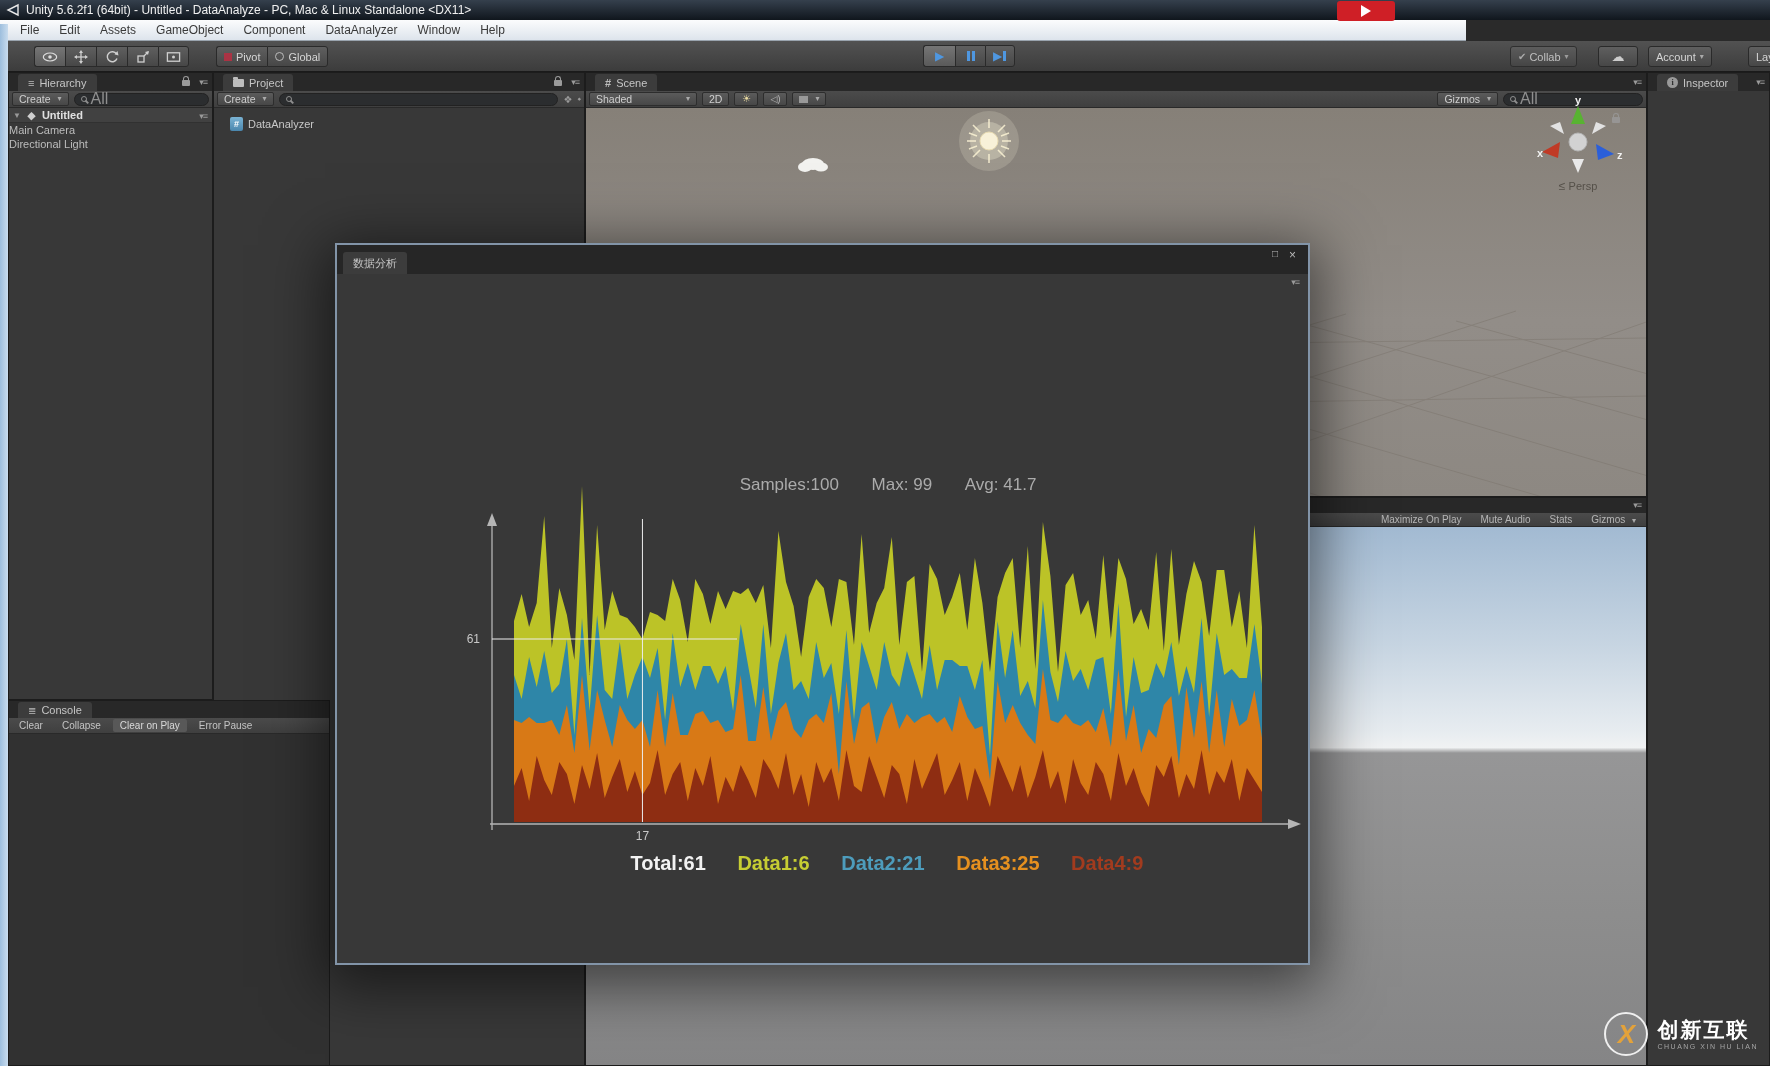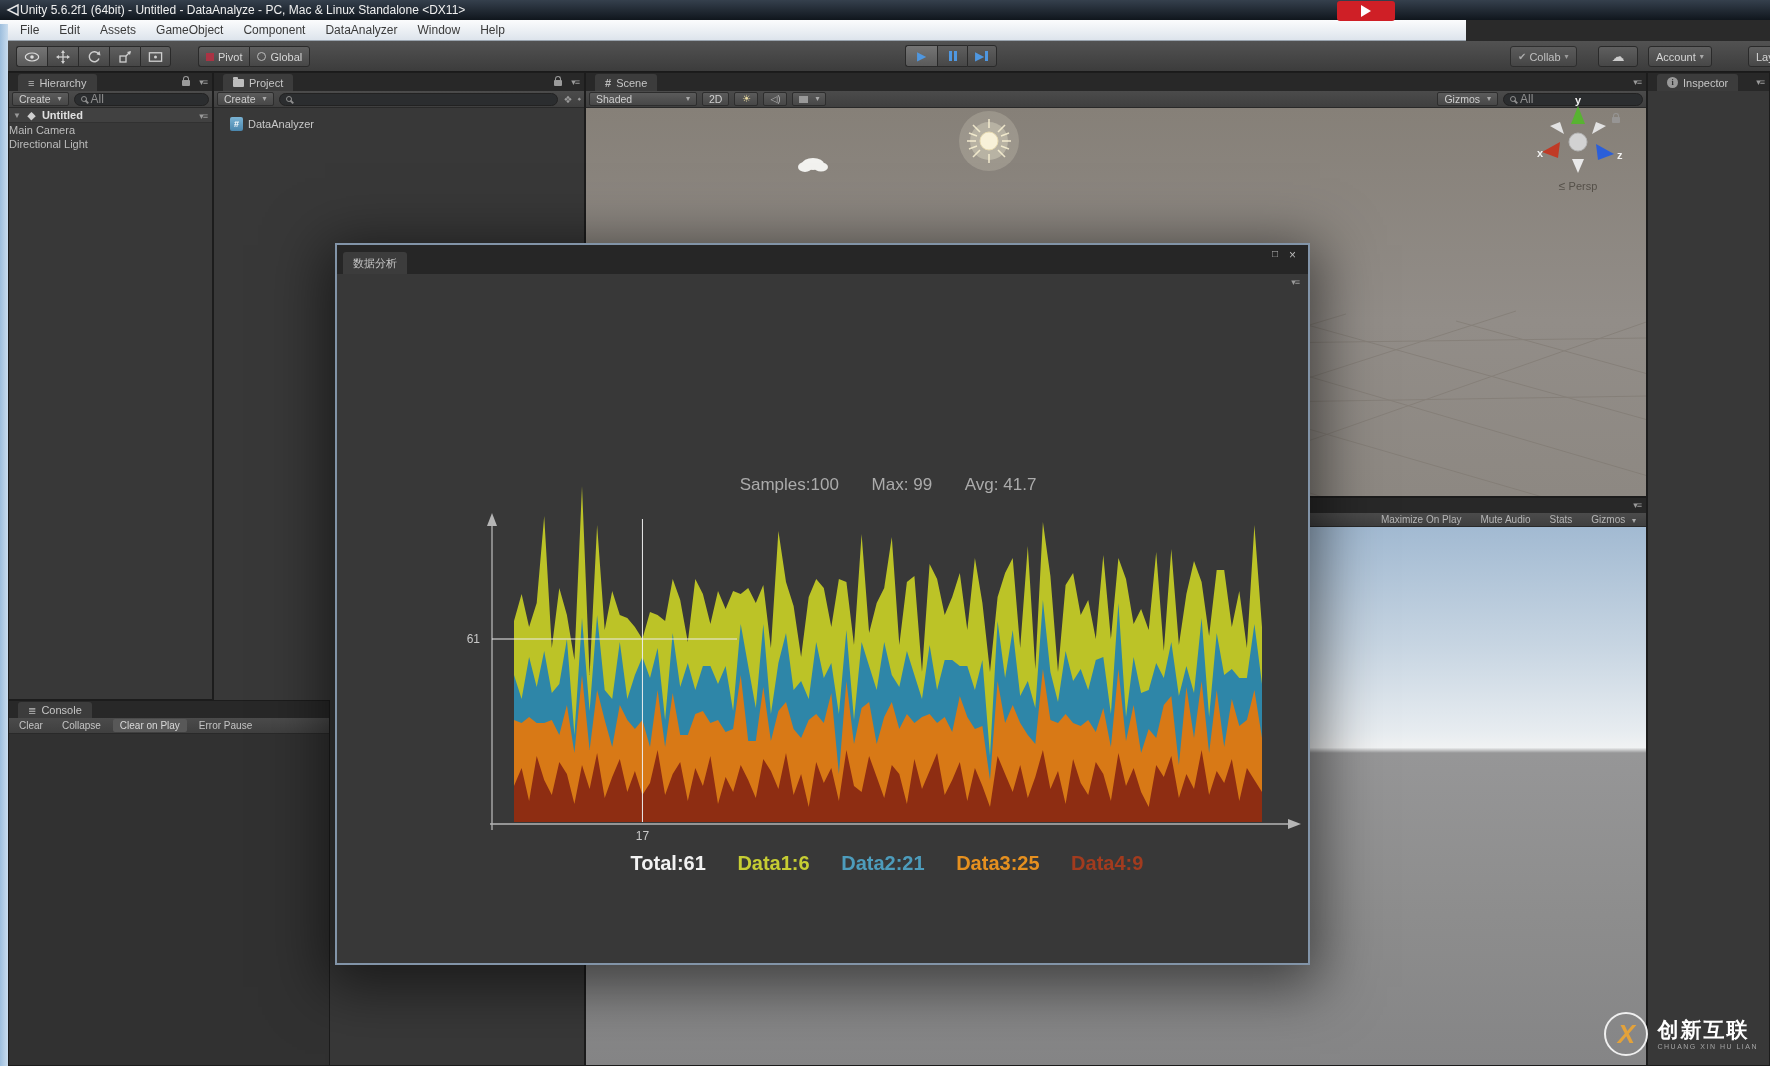--- a/index.html
+++ b/index.html
@@ -3,56 +3,56 @@
 <meta charset="utf-8">
 <style>
   html,body{margin:0;padding:0;background:#111;}
   *{box-sizing:border-box;}
   #stage{position:relative;width:1770px;height:1066px;overflow:hidden;
          font-family:"Liberation Sans","DejaVu Sans",sans-serif;background:#2a2a2a;color:#c8c8c8;}
   .abs{position:absolute;}
 
   
   #titlebar{left:0;top:0;width:1770px;height:20px;background:linear-gradient(#35404d,#10161d);
-            display:flex;align-items:center;padding:0 6px;color:#f0f0f0;font-size:12px;}
+            display:flex;align-items:center;gap:6px;padding:0 6px;color:#f0f0f0;font-size:12px;}
   #edge-strip{left:0;top:24px;width:8px;height:1042px;background:linear-gradient(90deg,#9dbedd,#c9dcee);z-index:40;}
   #red-badge{left:1337px;top:1px;width:58px;height:20px;background:#cf1f26;border-radius:3px;z-index:5;
              display:flex;align-items:center;justify-content:center;}
   #red-badge .tri{width:0;height:0;border-left:10px solid #fff;border-top:6px solid transparent;border-bottom:6px solid transparent;}
   #menubar{left:0;top:20px;width:1466px;height:21px;background:linear-gradient(#fbfcfd,#dde4ec);
            border-bottom:1px solid #9aa4ae;display:flex;align-items:center;padding:0 10px;gap:0;}
   #menubar span{color:#3a3a3a;font-size:12px;padding:0 10px;}
 
   
   #toolbar{left:0;top:41px;width:1770px;height:31px;background:linear-gradient(#525252,#3c3c3c);
            border-bottom:1px solid #1a1a1a;}
   .toolbtn{height:21px;background:linear-gradient(#5f5f5f,#474747);border:1px solid #2a2a2a;
            display:flex;align-items:center;justify-content:center;color:#d6d6d6;font-size:11px;padding:0 7px;}
   .toolbtn.sel{background:linear-gradient(#757575,#5a5a5a);}
   .grp{display:flex;}
   .grp .toolbtn{border-right:none;}
-  .grp .toolbtn:first-child{border-radius:3px 0 0 3px;}
+  .grp .toolbtn:first-child{border-radius:3px 0 0 3px;margin-left:18px;}
   .grp .toolbtn:last-child{border-right:1px solid #2a2a2a;border-radius:0 3px 3px 0;}
   .caret{font-size:8px;color:#aaa;margin-left:4px;}
   .bar-ic{display:inline-block;width:3px;height:10px;background:#4f97e0;margin:0 1px;}
   .play-tri{color:#4f97e0;font-size:12px;line-height:1;}
 
   
   .panel{background:#383838;border:1px solid #1c1c1c;}
   .tabbar{height:18px;background:#282828;display:flex;align-items:flex-end;position:relative;}
   .tab{height:17px;background:#3c3c3c;border-radius:3px 3px 0 0;padding:0 10px;font-size:11px;color:#c6c6c6;
        display:flex;align-items:center;gap:5px;margin-left:9px;}
   .pmenu{position:absolute;right:5px;top:4px;color:#9a9a9a;font-size:9px;letter-spacing:-1px;}
   .pmenu::before{content:'▾≡';}
   .mini-toolbar{height:17px;background:linear-gradient(#4b4b4b,#3f3f3f);border-bottom:1px solid #292929;
                 display:flex;align-items:center;padding:0 3px;gap:5px;font-size:10.5px;color:#c8c8c8;}
   .btn{background:linear-gradient(#5b5b5b,#474747);border:1px solid #2d2d2d;border-radius:2px;
        padding:0 6px;height:14px;line-height:12px;font-size:10.5px;color:#cfcfcf;display:flex;align-items:center;gap:3px;}
   .search{height:13px;background:#2b2d2f;border:1px solid #222;border-radius:7px;display:flex;align-items:center;
-          padding:0 6px;color:#8f8f8f;font-size:12px;gap:4px;flex:1;}
+          padding:0 6px;color:#8f8f8f;font-size:16px;gap:4px;flex:1;}
   .mag{width:6px;height:6px;border:1.5px solid #8e8e8e;border-radius:50%;position:relative;flex:0 0 auto;}
   .mag::after{content:'';position:absolute;width:4px;height:1.5px;background:#8e8e8e;transform:rotate(45deg);right:-3px;bottom:-1px;}
   .lock{width:8px;height:6px;background:#9b9b9b;border-radius:1px;position:relative;}
   .lock::before{content:'';position:absolute;top:-4px;left:1px;width:4px;height:3px;border:1.5px solid #9b9b9b;
                 border-bottom:none;border-radius:3px 3px 0 0;}
   .folder-ic{width:11px;height:8px;background:#bdbdbd;border-radius:1px;position:relative;}
   .folder-ic::before{content:'';position:absolute;top:-2px;left:0;width:5px;height:2px;background:#bdbdbd;border-radius:1px 1px 0 0;}
   .grid-ic::before{content:'#';color:#bdbdbd;font-size:11px;font-weight:bold;}
   .list-ic::before{content:'≡';color:#bdbdbd;font-size:11px;}
   .console-ic::before{content:'≣';color:#bdbdbd;font-size:10px;}

